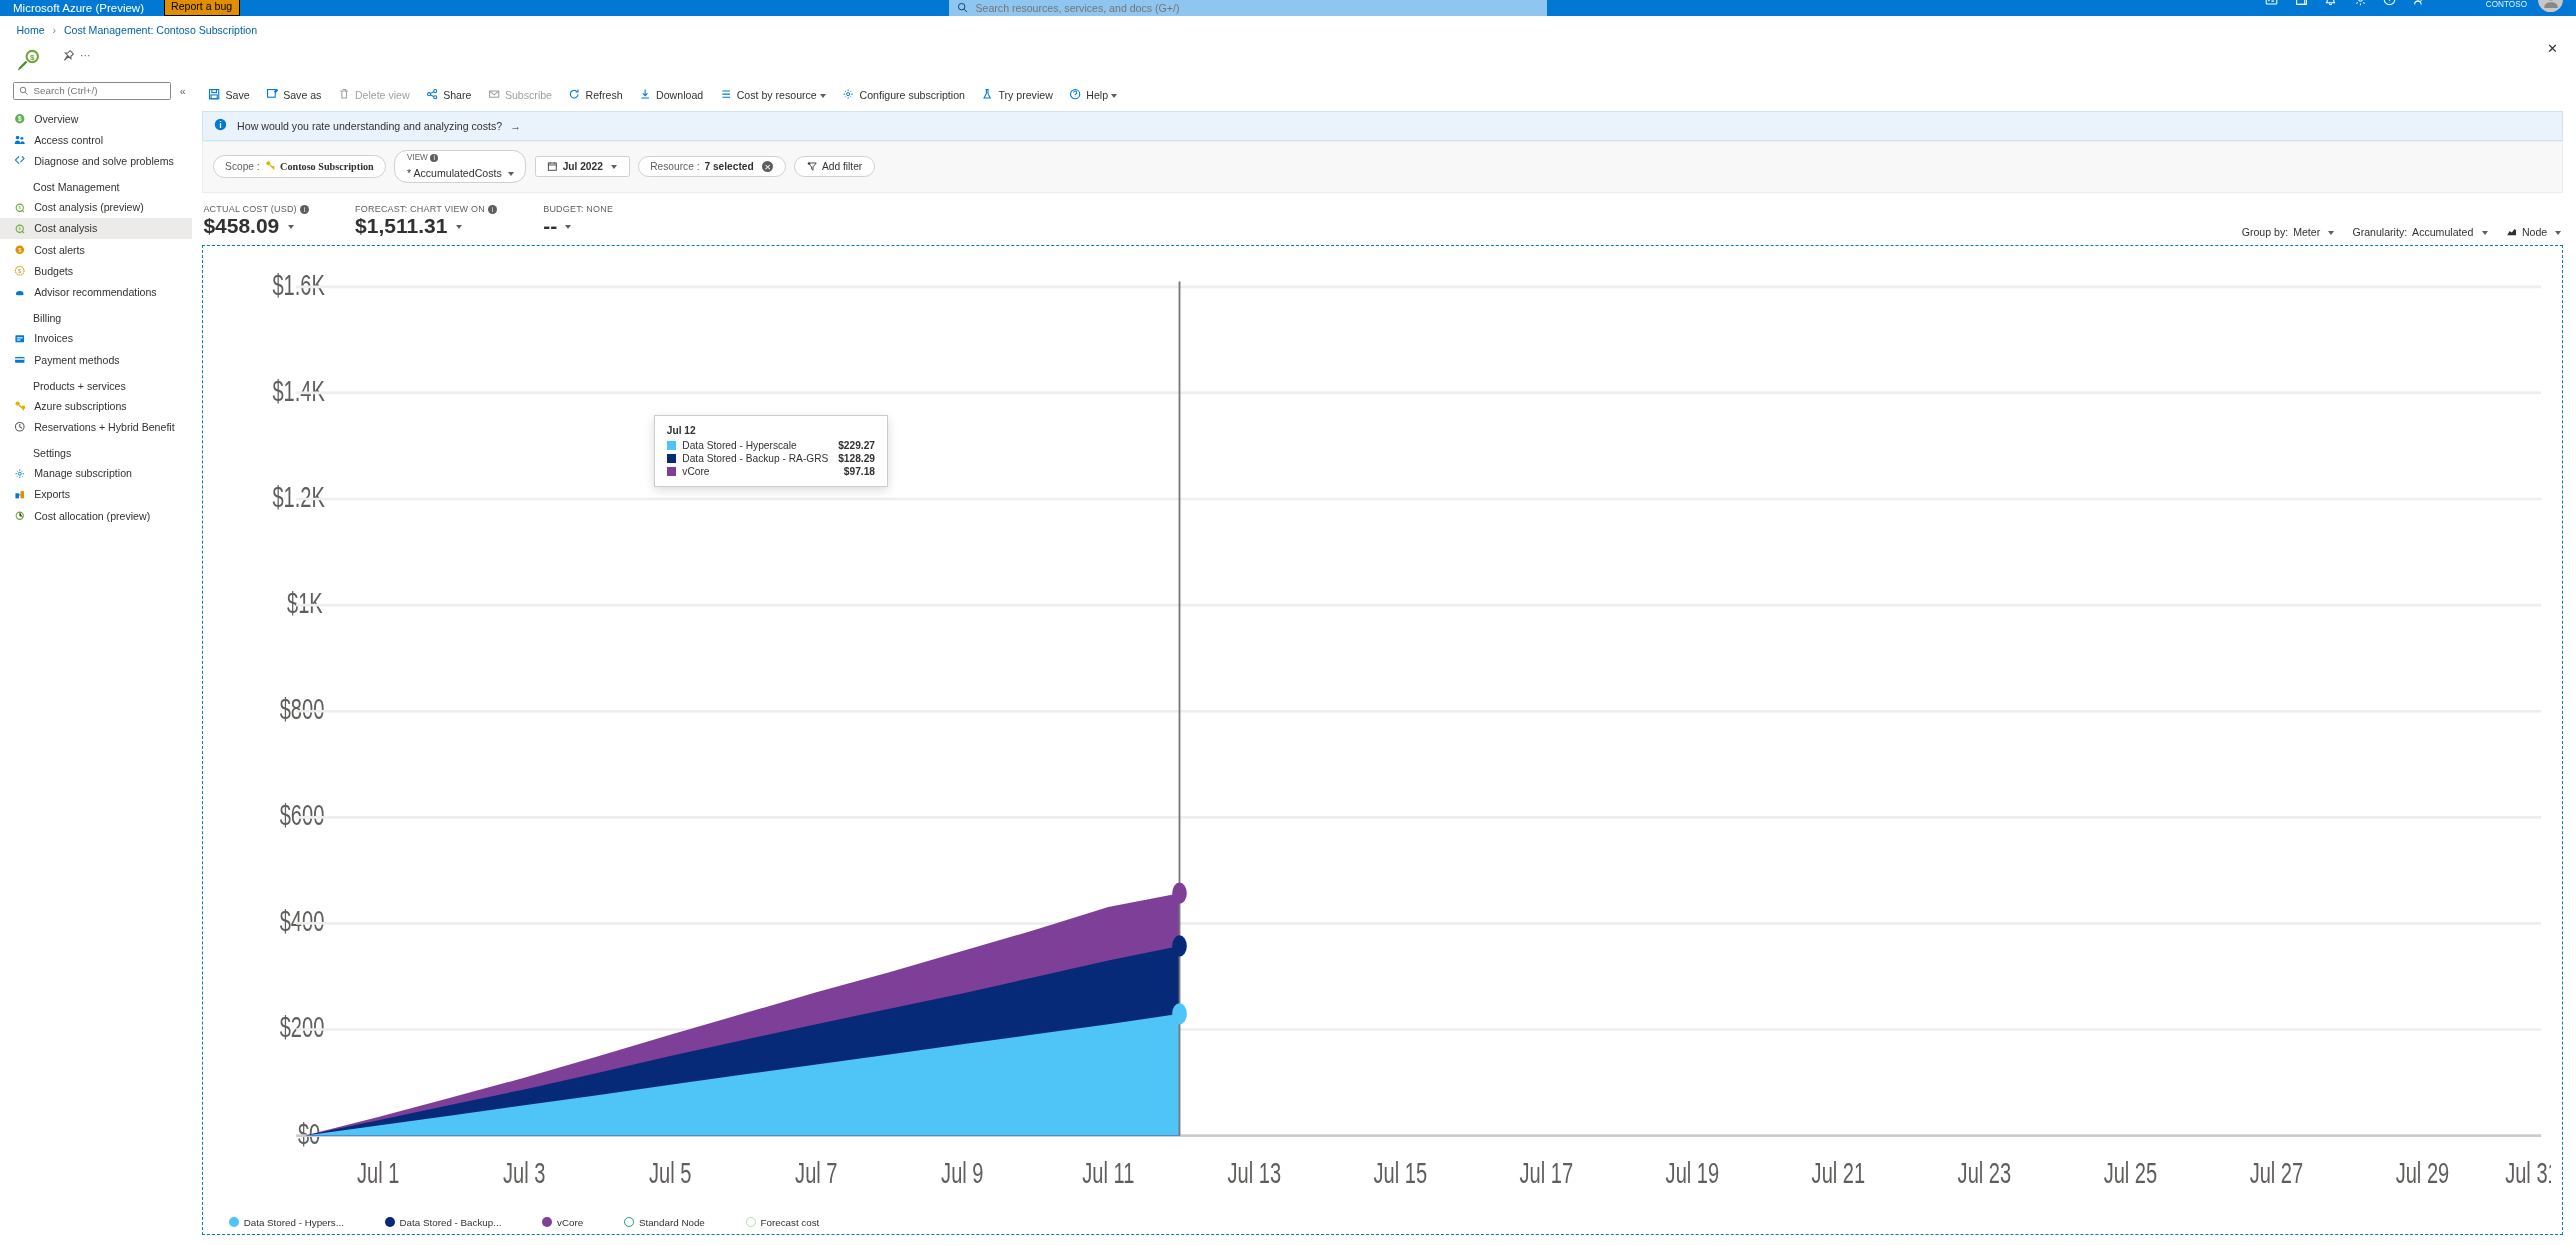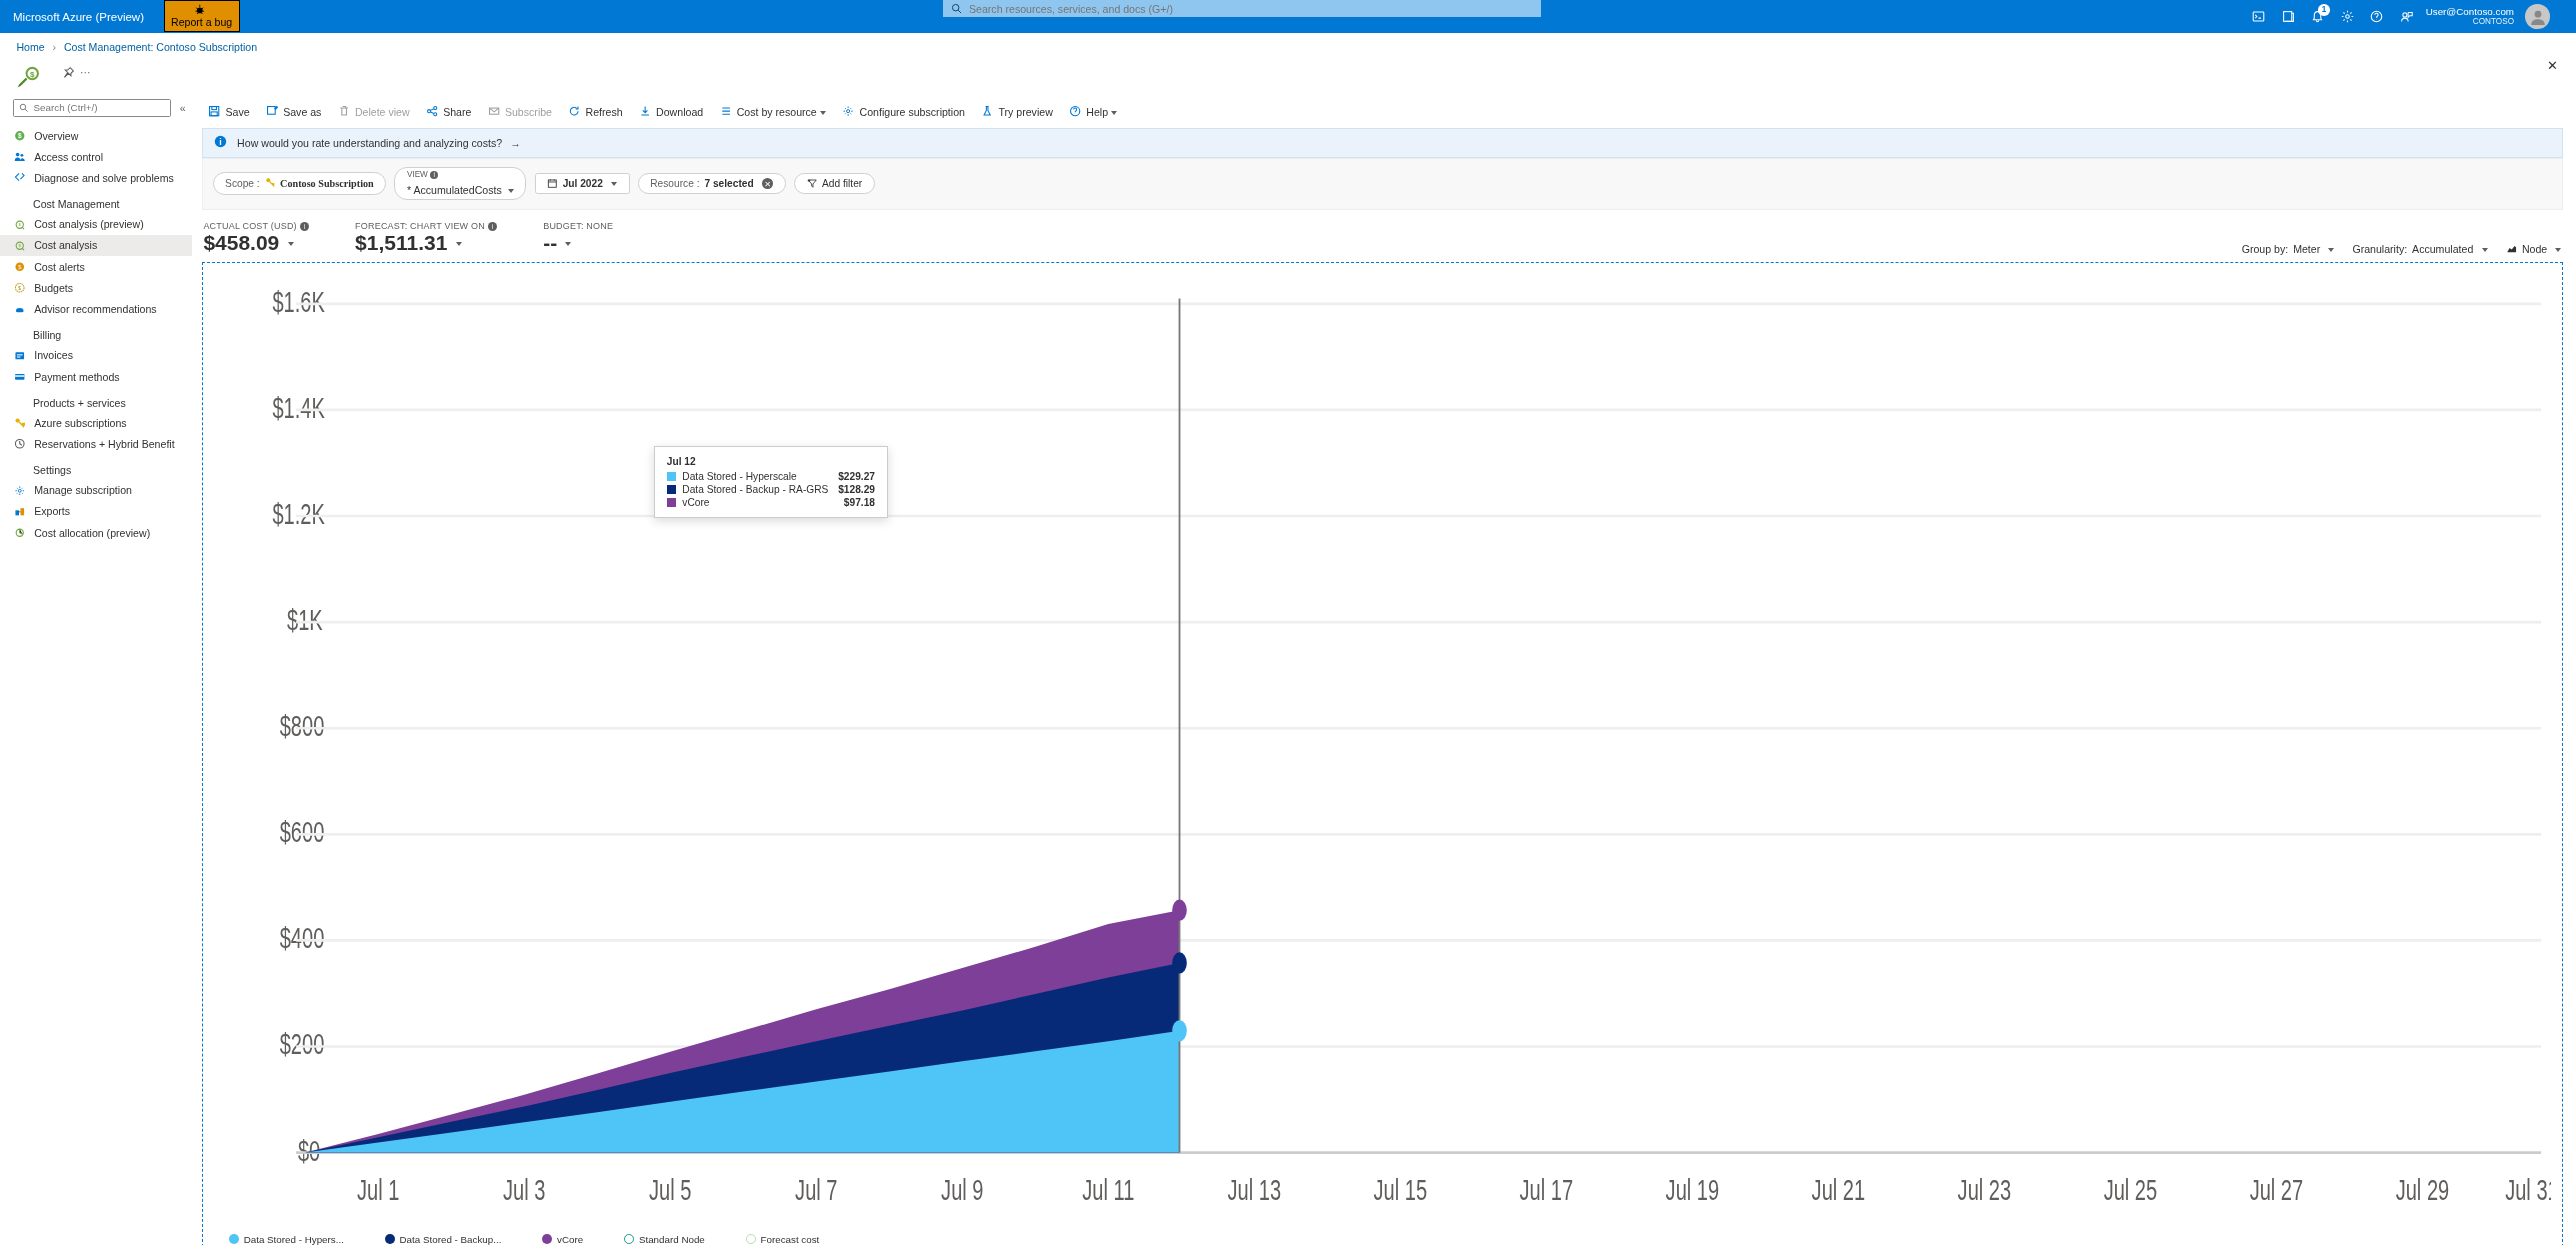--- a/index.html
+++ b/index.html
@@ -1,19 +1,19 @@
 <!DOCTYPE html>
 <html style="font-size:13px"><head>
 <meta charset="utf-8">
 <style>
 * { box-sizing: border-box; margin: 0; padding: 0; font-family: "Segoe UI", Arial, sans-serif; }
 body { background: #fff; font-size: 10.6px; color: #323130; overflow: hidden; }
 
 
-.topbar { height: 33px; background: #0078d4; color: #fff; display: flex; align-items: flex-start; padding: 0 13px 0 0; }
+.topbar { height: 16px; background: #0078d4; color: #fff; display: flex; align-items: flex-end; padding: 0 0 0 0; }
 .topbar .brand { padding: 0 13px; font-size: 11.5px; height: 100%; display:flex; align-items:center; }
 .topbar .bug { background: #e08f00; color: #000; padding: 3.3px 6.5px; margin-left: 6.5px; display:flex; align-items:center; font-size:10.6px; border:0.8px solid #000;flex-direction:column;}
 .topbar .bug svg { margin-right: 3.3px; }
 .topbar .searchwrap { flex:1; display:flex; justify-content:center; }
 .topbar .search { width: 598px; background: #8fc6ef; border-radius: 0; display:flex; align-items:center; padding: 2.5px 8.2px; color:#0b3a63; }
 .topbar .search input { background: transparent; border: none; outline: none; font-size: 10.6px; flex:1; padding-left:6.5px; color:#0b3a63;}
 .topbar .right-icons { display:flex; align-items:center; padding-right:6.5px; }
 .topbar .right-icons .ti { width: 29.5px; height: 33px; display:flex; align-items:center; justify-content:center; cursor:pointer; position:relative; }
 .topbar .right-icons .ti .badge { position:absolute; top:4.1px; right:2.5px; background:#fff; color:#0078d4; border-radius:50%; width:11.5px; height:11.5px; font-size:8.2px; display:flex; align-items:center; justify-content:center; font-weight:600;}
 .topbar .user { text-align:right; font-size:9.8px; padding:0 4.9px; line-height:1.2; }
@@ -86,21 +86,21 @@
 .kpirow .right .ctl .v { font-weight:400;}
 
 
 .chartbox { border:0.8px dashed #0078d4; padding: 9.8px 11.5px 6.5px; flex:1; display:flex; flex-direction:column; position:relative; min-height:0;}
 .chart-inner { flex:1; position:relative; }
 .chart-svg { width:100%; height:100%; }
 .legend { display:flex; gap:41px; padding:6.5px 0 0 14.7px; font-size:9.8px;}
 .legend .lg { display:flex; align-items:center; gap:4.9px;}
 .legend .sw { width:9.8px; height:9.8px; border-radius:50%;}
 
-.tooltip { position:absolute; background:#fff; border:0.8px solid #ccc; box-shadow:0 3.3px 9.8px rgba(0,0,0,0.15); padding:8.2px 11.5px; font-size:10.2px; left:440px; top:174px; min-width:188px;}
+.tooltip { position:absolute; background:#fff; border:0.8px solid #ccc; box-shadow:0 3.3px 9.8px rgba(0,0,0,0.15); padding:8.2px 11.5px; font-size:10.2px; left:440px; top:160px; min-width:188px;}
 .tooltip .tt-title { font-weight:700; margin-bottom:4.9px;}
 .tooltip .tt-row { display:flex; align-items:center; margin:1.6px 0; }
 .tooltip .tt-sw { width:9px; height:9px; margin-right:6.5px; }
 .tooltip .tt-name { flex:1; padding-right:9.8px;}
 .tooltip .tt-val { font-weight:700; }
 
 .chevdown::after { content:""; display:inline-block; border-left:3.3px solid transparent; border-right:3.3px solid transparent; border-top:4.1px solid #605e5c; margin-left:3.3px; vertical-align:middle;}
 </style>
 </head>
 <body>

